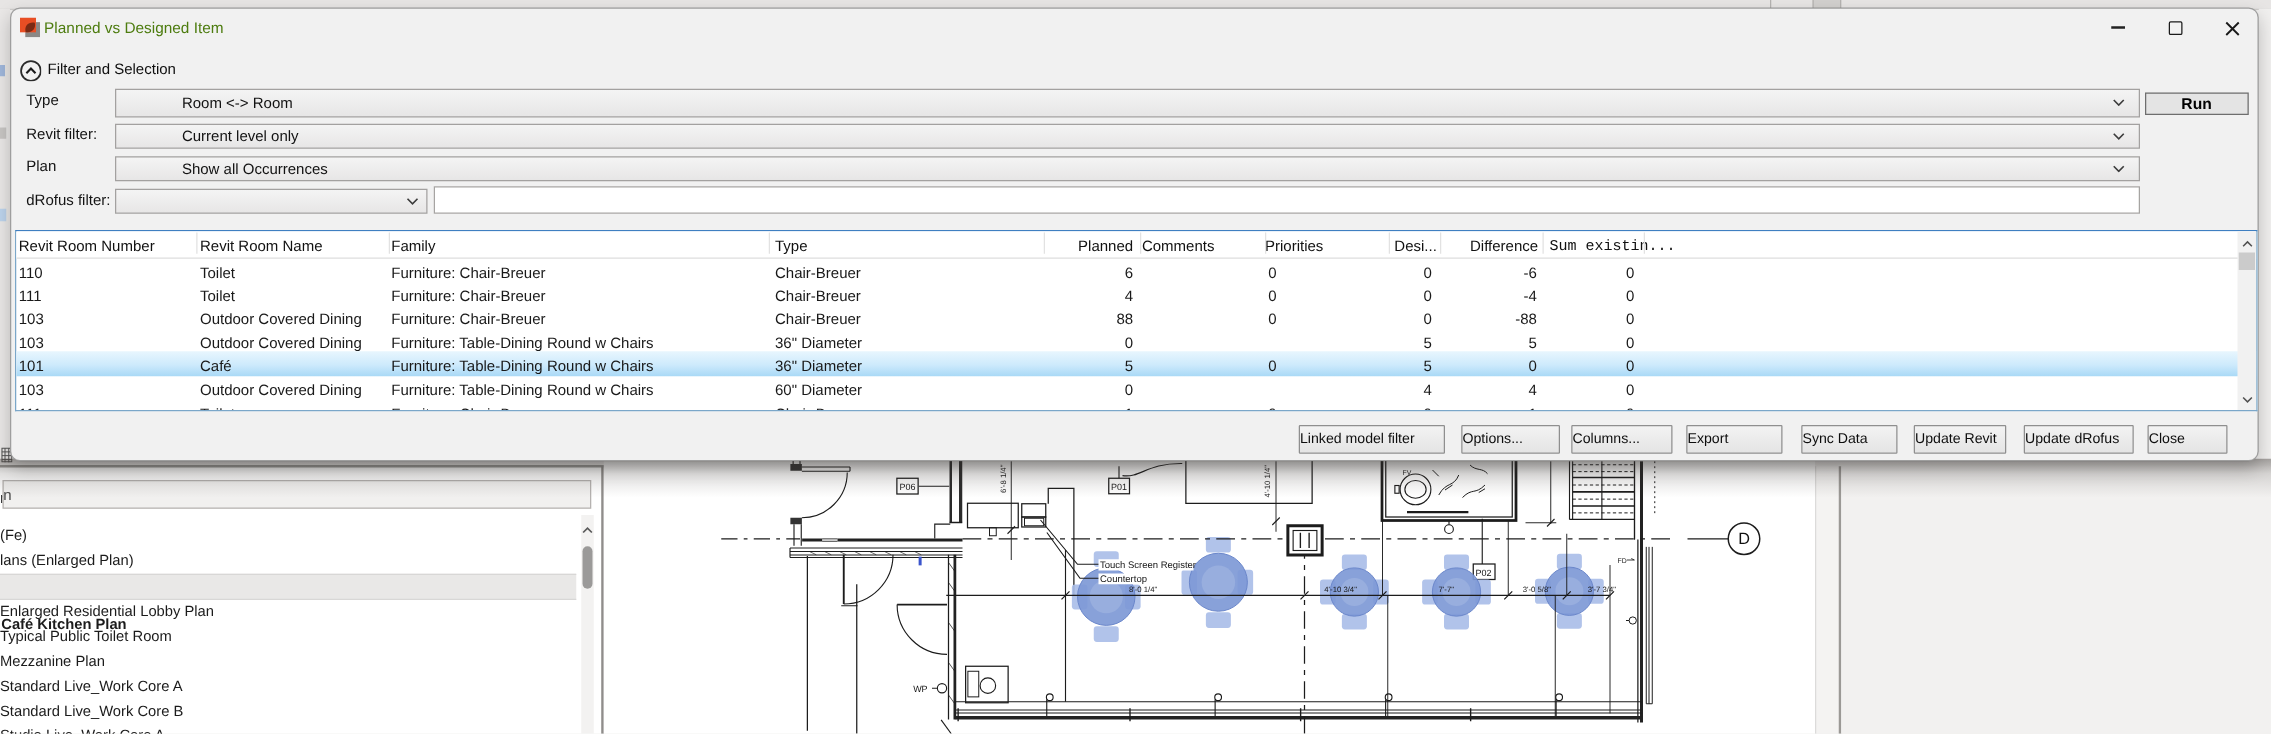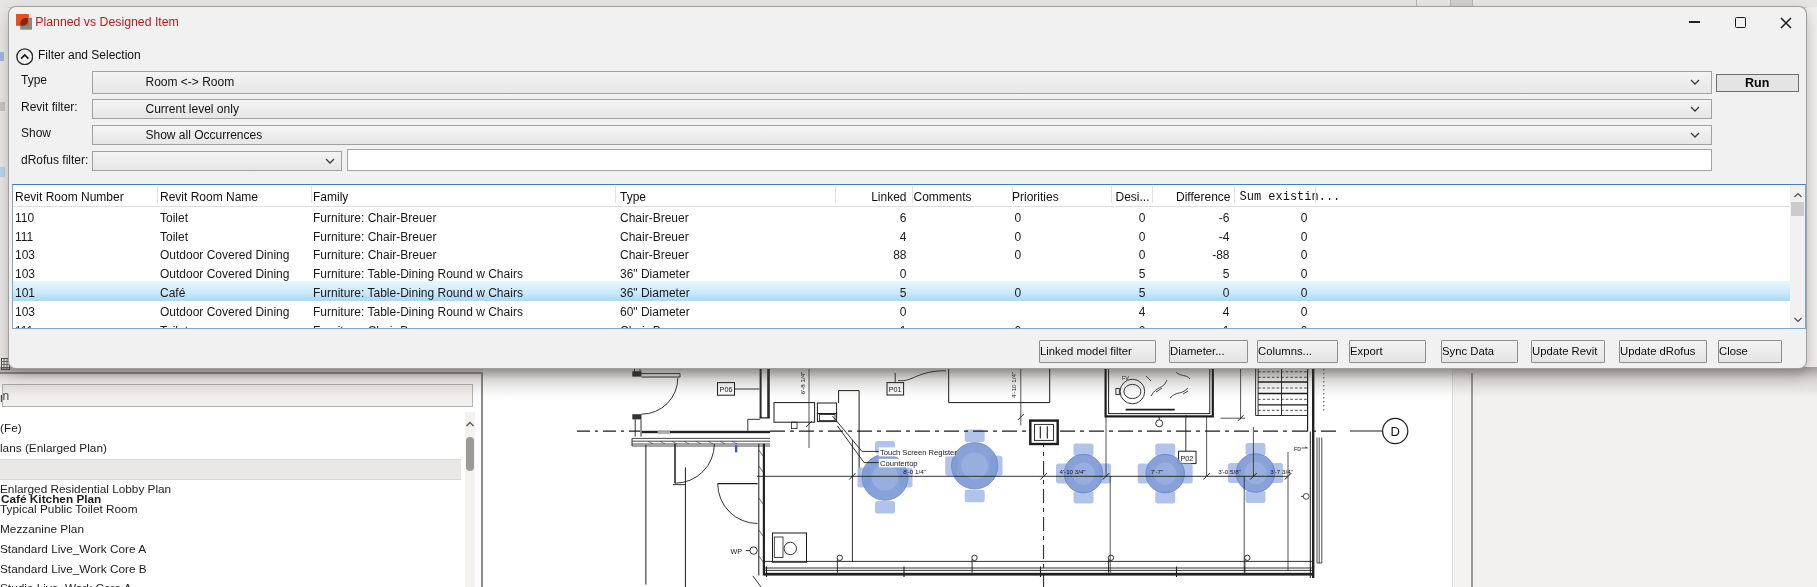--- a/index.html
+++ b/index.html
@@ -21,21 +21,21 @@
 
 #drawarea{left:483px;top:368px;width:969px;height:219px;background:#fff;}
 #midscroll{left:1452px;top:373px;width:18.5px;height:214px;background:#f4f3f2;border-left:1px solid #dcdbda;}
 #vline2{left:1470.5px;top:373px;width:2px;height:214px;background:#9b9996;}
 #rightpanel{left:1473px;top:373px;width:344px;height:214px;background:#f2f1f0;}
 #shadow{left:0;top:367.4px;width:1817px;height:31px;background:linear-gradient(rgba(72,66,62,0.45),rgba(72,66,62,0.17) 38%,rgba(72,66,62,0.0));pointer-events:none;}
 
 #dialog{left:8px;top:5.5px;width:1797px;height:361px;background:#f1f1f1;border-radius:8px;
 border:1px solid rgba(90,90,90,0.55);box-shadow:0 6px 14px rgba(0,0,0,0.22);}
 #dialog *{position:absolute;}
-#dlg-title{left:26.3px;top:9.3px;height:13px;line-height:13px;font-size:12.3px;color:#b91c1c;white-space:nowrap;}
+#dlg-title{left:26.3px;top:9.3px;height:13px;line-height:13px;font-size:12.3px;color:#4d7c0f;white-space:nowrap;}
 #win-min{left:1680px;top:14.8px;width:11px;height:1.8px;background:#222;}
 #win-max{left:1726px;top:10.3px;width:9.4px;height:9.4px;border:1.4px solid #1a1a1a;border-radius:1.5px;}
 #fs-text{left:29px;top:42px;height:13px;line-height:13px;font-size:12px;color:#0f0f0f;}
 .lbl{left:12px;font-size:12px;color:#141414;height:13px;line-height:13px;white-space:nowrap;}
 .dd{left:83px;width:1618px;background:linear-gradient(#f4f4f4,#e7e6e6);border:1px solid #a3a1a0;}
 .dd .txt{left:6.5px;top:0;bottom:0;font-size:12px;color:#121212;display:flex;align-items:center;white-space:nowrap;position:absolute;padding-left:46px;}
 .chev{width:10px;height:6px;}
 #run{left:1707px;top:67px;width:80.5px;height:16.5px;background:#e4e4e4;border:1.6px solid #6e6e6e;
 font-weight:bold;font-size:12.5px;color:#000;text-align:center;line-height:16px;}
 #drofus-input{left:338px;top:142.5px;width:1363px;height:20px;background:#fff;border:1px solid #a6a4a2;}
@@ -302,21 +302,21 @@
   <svg id="win-close" style="left:1770.8px;top:10px;" width="12" height="12" viewBox="0 0 12 12">
     <path d="M1,1 L11,11 M11,1 L1,11" stroke="#1a1a1a" stroke-width="1.5" fill="none"></path>
   </svg>
   <svg id="fs-circ" style="left:6.5px;top:41px;" width="17.5" height="17.5" viewBox="0 0 17.5 17.5">
     <circle cx="8.75" cy="8.75" r="7.9" fill="none" stroke="#2a2a2a" stroke-width="1.4"></circle>
     <path d="M5.1,10.6 L8.75,6.9 L12.4,10.6" stroke="#1a1a1a" stroke-width="1.7" fill="none"></path>
   </svg>
   <div id="fs-text">Filter and Selection</div>
   <div class="lbl" style="top:67.8px;">Type</div>
   <div class="lbl" style="top:94.3px;">Revit filter:</div>
-  <div class="lbl" style="top:120.8px;">Show</div>
+  <div class="lbl" style="top:120.8px;">Plan</div>
   <div class="lbl" style="top:147.8px;">dRofus filter:</div>
   <div class="dd" style="top:64.2px;height:20.9px;">
       <span class="txt">Room &lt;-&gt; Room</span>
     <svg class="chev" style="right:11px;top:7.4px;" viewBox="0 0 10 6">
         <path d="M1,1 L5,5 L9,1" stroke="#3c3c3c" stroke-width="1.3" fill="none"></path>
       </svg>
     </div>
   <div class="dd" style="top:118.3px;height:18.3px;">
       <span class="txt">Show all Occurrences</span>
     <svg class="chev" style="right:11px;top:6.2px;" viewBox="0 0 10 6">
@@ -335,21 +335,21 @@
       </svg>
     </div>
   <div id="drofus-input"></div>
   <div id="run">Run</div>
   <div id="tbl">
     <div id="thead">
       <div class="hc" style="left:2.5px;">Revit Room Number</div>
       <div class="hc" style="left:147.5px;">Revit Room Name</div>
       <div class="hc" style="left:300.5px;">Family</div>
       <div class="hc" style="left:607.5px;">Type</div>
-      <div class="hc num" style="left:800px;width:94px;">Linked</div>
+      <div class="hc num" style="left:800px;width:94px;">Planned</div>
       <div class="hc" style="left:901px;">Comments</div>
       <div class="hc" style="left:999.5px;">Priorities</div>
       <div class="hc num" style="left:1062px;width:75px;">Desi...</div>
       <div class="hc num" style="left:1140px;width:78px;">Difference</div>
       <div class="hc" style="left:1227px;font-family:Liberation Mono, monospace;">Sum existin...</div>
       <div class="hdiv" style="left:144.5px;"></div>
       <div class="hdiv" style="left:298.5px;"></div>
       <div class="hdiv" style="left:602.5px;"></div>
       <div class="hdiv" style="left:822.5px;"></div>
       <div class="hdiv" style="left:899px;"></div>
@@ -438,20 +438,20 @@
       <svg style="position:absolute;left:3px;top:6.7px;" width="10" height="7" viewBox="0 0 10 7">
           <path d="M1.5,5 L5,1.5 L8.5,5" stroke="#505050" stroke-width="1.2" fill="none"></path>
         </svg>
       <div style="position:absolute;left:1px;top:17px;width:13px;height:14px;background:#cbcbcb;"></div>
       <svg style="position:absolute;left:3px;top:130.8px;" width="10" height="7" viewBox="0 0 10 7">
           <path d="M1.5,2 L5,5.5 L8.5,2" stroke="#505050" stroke-width="1.2" fill="none"></path>
         </svg>
     </div>
   </div>
   <div class="btn" style="left:1030px;width:117px;">Linked model filter</div>
-  <div class="btn" style="left:1160px;width:79px;">Diameter...</div>
+  <div class="btn" style="left:1160px;width:79px;">Options...</div>
   <div class="btn" style="left:1248px;width:81px;">Columns...</div>
   <div class="btn" style="left:1340px;width:77px;">Export</div>
   <div class="btn" style="left:1432px;width:77px;">Sync Data</div>
   <div class="btn" style="left:1522px;width:74px;">Update Revit</div>
   <div class="btn" style="left:1610px;width:88px;">Update dRofus</div>
   <div class="btn" style="left:1709px;width:64px;">Close</div>
 
 </div>
 </body></html>

